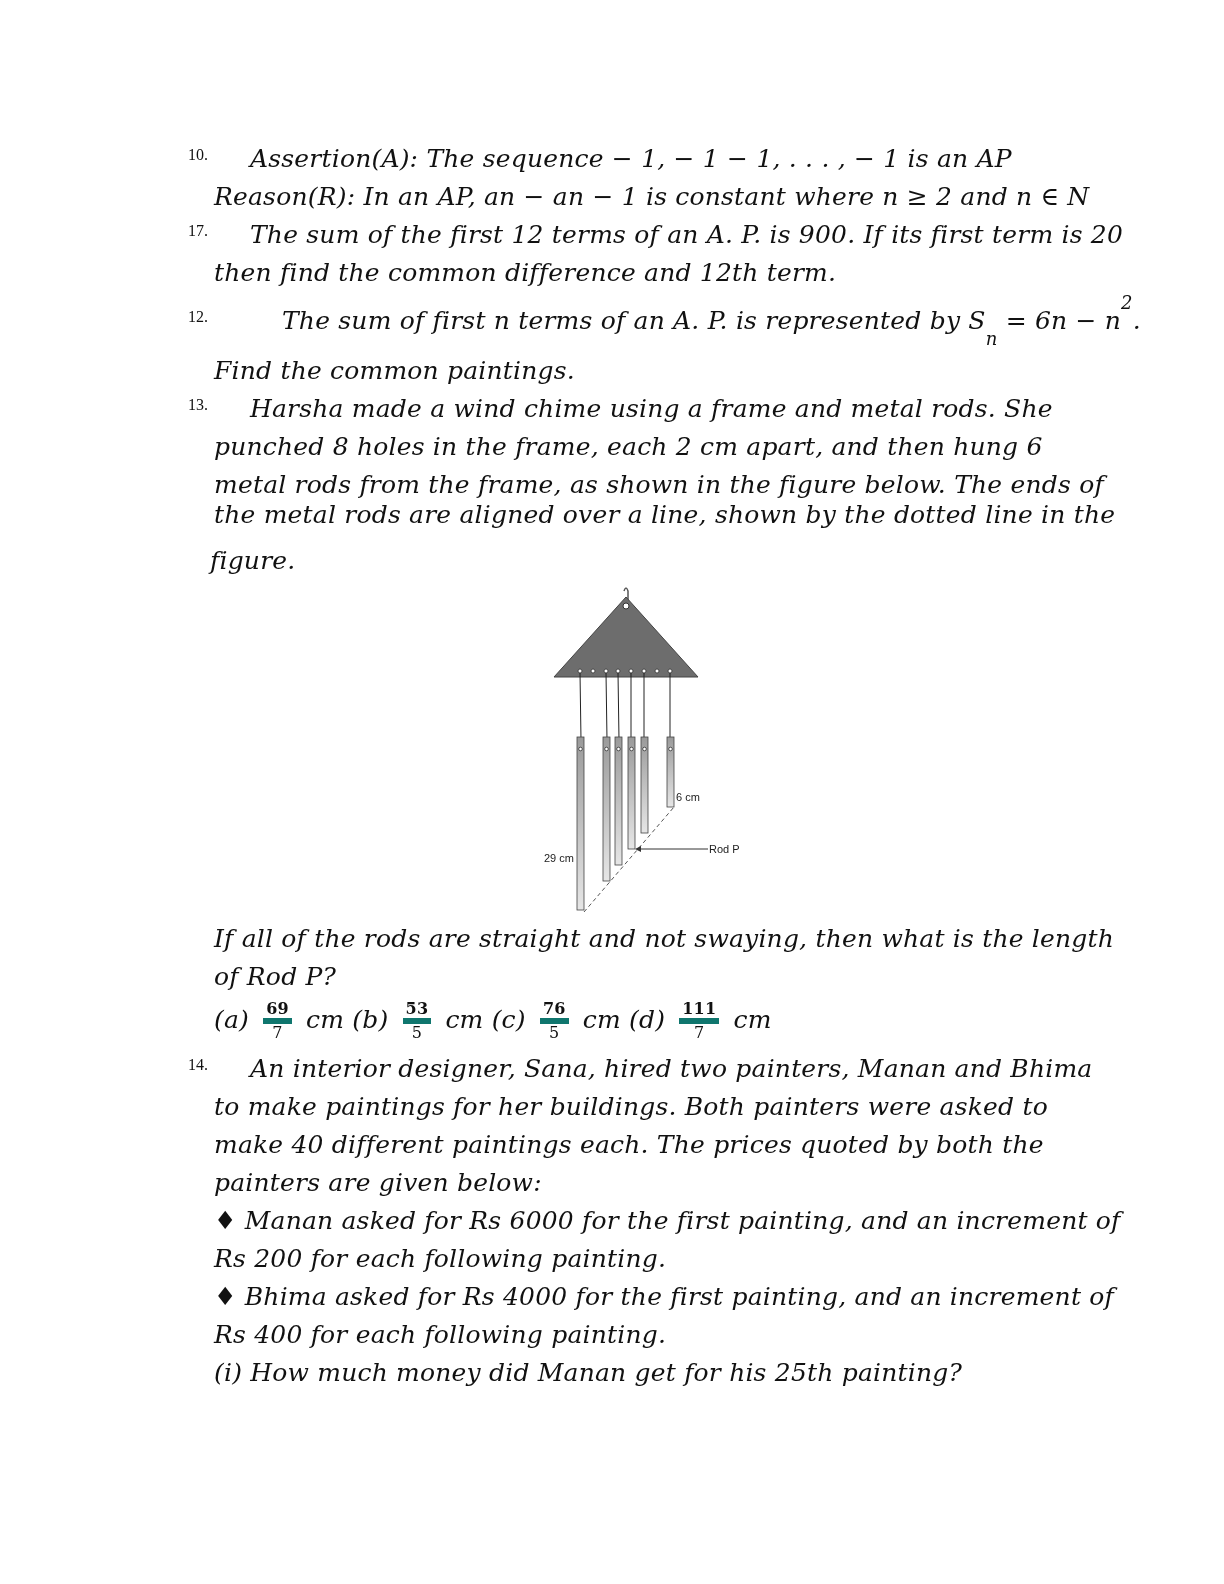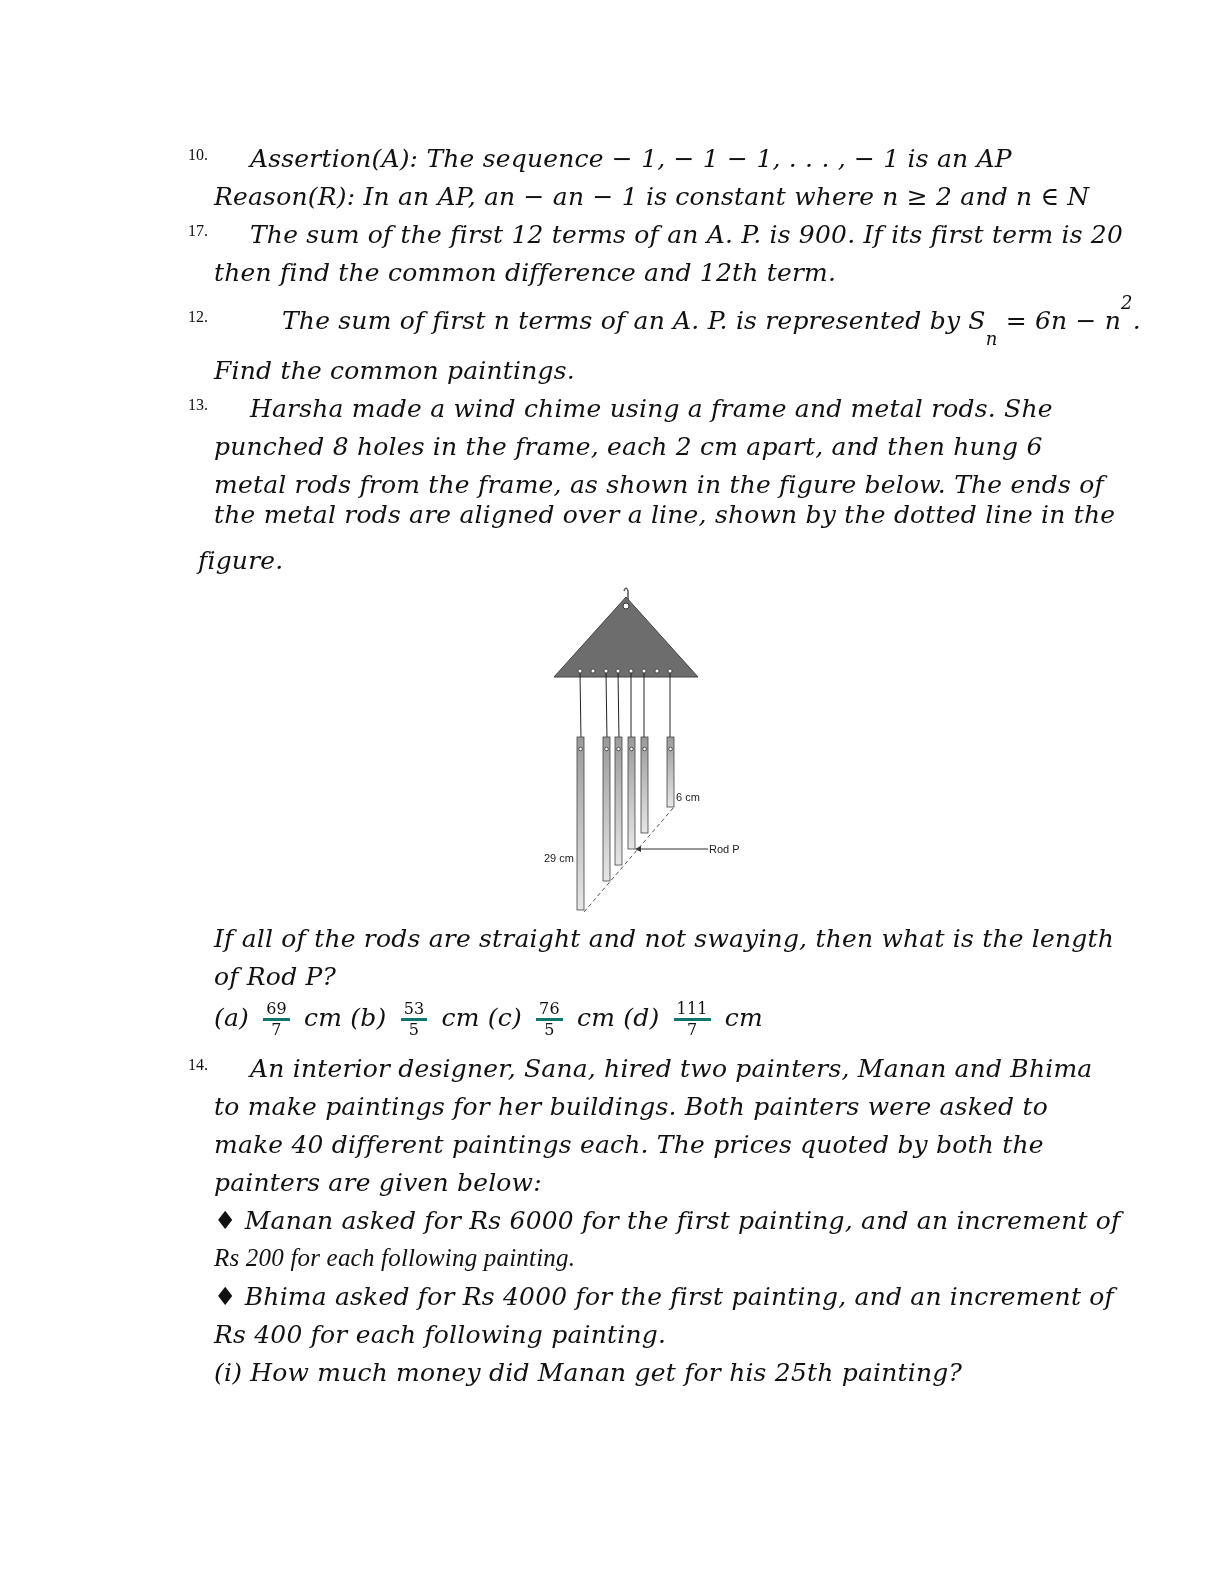--- a/index.html
+++ b/index.html
@@ -1,21 +1,21 @@
 <!DOCTYPE html>
 <html><head>
 <meta charset="utf-8">
 <style>
   html, body { margin:0; padding:0; background:#ffffff; }
   body { width:1224px; height:1584px; position:relative; overflow:hidden; color:#111; }
   .math { font-family:"DejaVu Serif", serif; font-style:italic; font-size:25px; color:#111; letter-spacing:0.2px; }
   .num { font-family:Liberation Serif, serif; font-style:normal; font-size:16px; position:absolute; left:188px; }
   .line { position:absolute; white-space:nowrap; }
   .frac { display:inline-block; vertical-align:middle; text-align:center; font-style:normal; font-size:16px; line-height:18px; margin:0 6px; }
-  .frac .n { display:block; border-bottom:3px solid #0f766e; padding:0 3px; }
+  .frac .n { display:block; border-bottom:6px solid #0f766e; padding:0 3px;font-weight:bold; }
   .frac .d { display:block; }
   .sub { position:relative; top:16px; font-size:18px; }
   .sup { position:relative; top:-20px; font-size:18px; }
   svg text { font-family:"Liberation Sans", sans-serif; }
 </style>
 </head>
 <body>
 
 <div>
   <span class="num" style="top:146px;">10.</span>
@@ -36,21 +36,21 @@
   </div>
   <div class="line math" style="left:214px; top:356px;">Find the common paintings.</div>
 </div>
 
 <div>
   <span class="num" style="top:396px;">13.</span>
   <div class="line math" style="left:250px; top:394px;">Harsha made a wind chime using a frame and metal rods. She</div>
   <div class="line math" style="left:214px; top:432px;">punched 8 holes in the frame, each 2 cm apart, and then hung 6</div>
   <div class="line math" style="left:214px; top:470px;">metal rods from the frame, as shown in the figure below. The ends of</div>
   <div class="line math" style="left:214px; top:500px;text-align:center;">the metal rods are aligned over a line, shown by the dotted line in the</div>
-  <div class="line math" style="left:198px; top:546px;">figure.</div>
+  <div class="line math" style="left:210px; top:546px;">figure.</div>
 
   <svg style="position:absolute; left:540px; top:585px;" width="200" height="330" viewBox="0 0 200 330">
     <defs>
       <linearGradient id="rodg" x1="0" x2="0" y1="0" y2="1">
         <stop offset="0" stop-color="#9a9a9a"></stop>
         <stop offset="1" stop-color="#e6e6e6"></stop>
       </linearGradient>
     </defs>
 
     <path d="M84 6 Q86 0 88 6 L88 18" fill="none" stroke="#555" stroke-width="1.5"></path>
@@ -131,17 +131,17 @@
   </div>
 </div>
 
 <div>
   <span class="num" style="top:1056px;">14.</span>
   <div class="line math" style="left:250px; top:1054px;">An interior designer, Sana, hired two painters, Manan and Bhima</div>
   <div class="line math" style="left:214px; top:1092px;">to make paintings for her buildings. Both painters were asked to</div>
   <div class="line math" style="left:214px; top:1130px;">make 40 different paintings each. The prices quoted by both the</div>
   <div class="line math" style="left:214px; top:1168px;">painters are given below:</div>
   <div class="line math" style="left:214px; top:1206px;">♦ Manan asked for Rs 6000 for the first painting, and an increment of</div>
-  <div class="line math" style="left:214px; top:1244px;font-family:Liberation Serif, serif;">Rs 200 for each following painting.</div>
+  <div class="line math" style="left:214px; top:1244px;">Rs 200 for each following painting.</div>
   <div class="line math" style="left:214px; top:1282px;">♦ Bhima asked for Rs 4000 for the first painting, and an increment of</div>
   <div class="line math" style="left:214px; top:1320px;">Rs 400 for each following painting.</div>
   <div class="line math" style="left:214px; top:1358px;">(i) How much money did Manan get for his 25th painting?</div>
 </div>
 
 </body></html>

